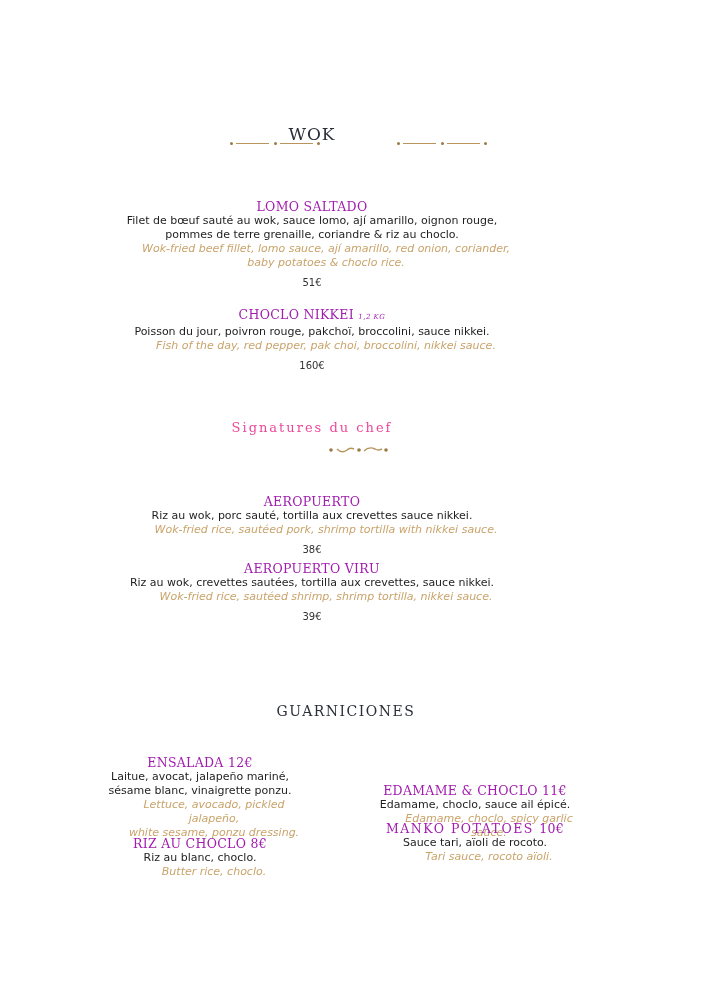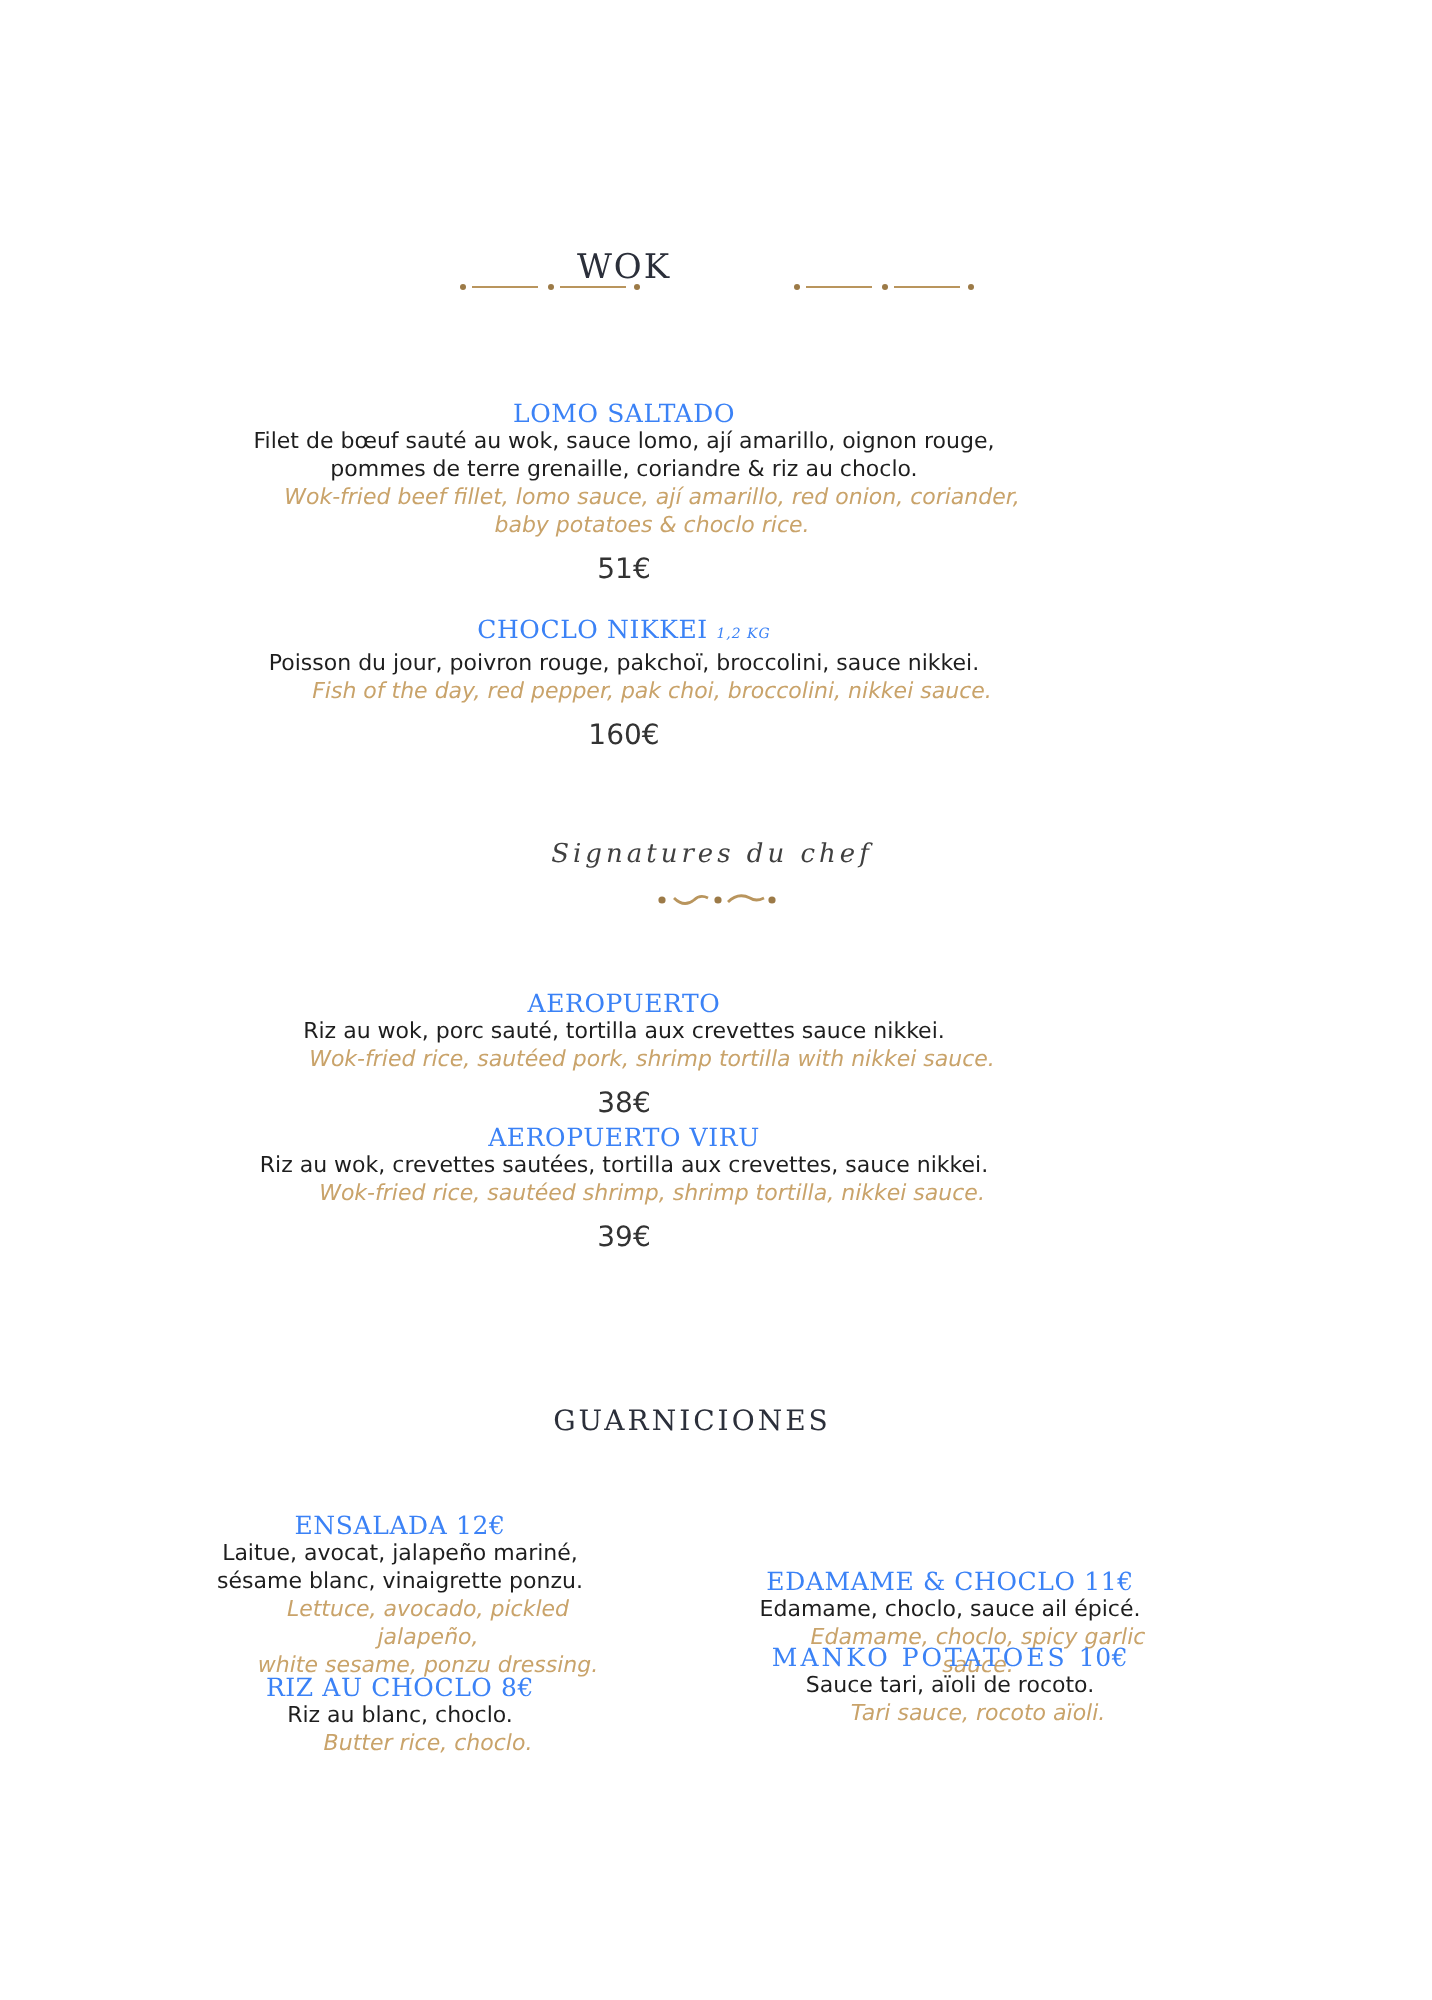--- a/index.html
+++ b/index.html
@@ -1,26 +1,26 @@
 <!DOCTYPE html>
 <html><head>
   <meta charset="utf-8">
   <style>
     html, body { margin: 0; padding: 0; background: #ffffff; }
     body { width: 716px; height: 1000px; position: relative; overflow: hidden;
       font-family: "DejaVu Sans", sans-serif; color: #1f1f1f; }
     .abs { position: absolute; }
     .center { text-align: center; left: 0; width: 624px; }
     .sec-title { font-family: "DejaVu Serif", serif; font-size: 17px; letter-spacing: 1px; color: #2b2f3a; }
-    .dish-name { font-family: "DejaVu Serif", serif; font-size: 12.5px; letter-spacing: 0.3px; color: #3b82f6; line-height: 15px; }
+    .dish-name { font-family: "DejaVu Serif", serif; font-size: 12.5px; letter-spacing: 0.3px; color: #a21caf; line-height: 15px; }
     .dish-name .small { font-size: 7px; font-style: italic; letter-spacing: 0.5px; }
     .fr { font-size: 11px; line-height: 14px; color: #1e1e1e; }
     .en { font-size: 11px; line-height: 14px; color: #c9a36a; font-style: italic; margin-left: 28px; }
-    .price { font-size: 14px; color: #333; }
-    .sig { font-family: "DejaVu Serif", serif; font-style: italic; font-size: 13px; letter-spacing: 2px; color: #404040; padding-left: 44px; }
+    .price { font-size: 10px; color: #333; }
+    .sig { font-family: "DejaVu Serif", serif; font-size: 13px; letter-spacing: 2px; color: #ec4899; }
     .orn-line { position: absolute; height: 1px; background: #b9955d; }
     .orn-dot { position: absolute; width: 3px; height: 3px; border-radius: 50%; background: #9c7a47; }
     .col { position: absolute; text-align: center; }
   </style>
 </head>
 <body>
 
 <div class="abs center sec-title" style="top:124px;">WOK</div>
 <div>
   <span class="orn-dot" style="left:230px;top:142px;"></span>

